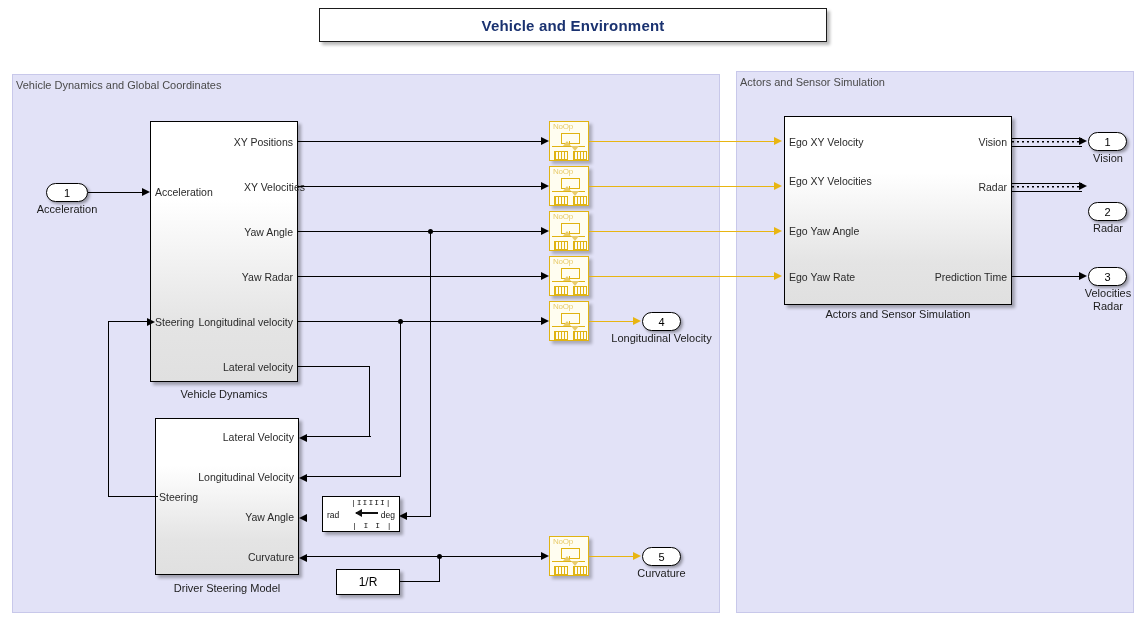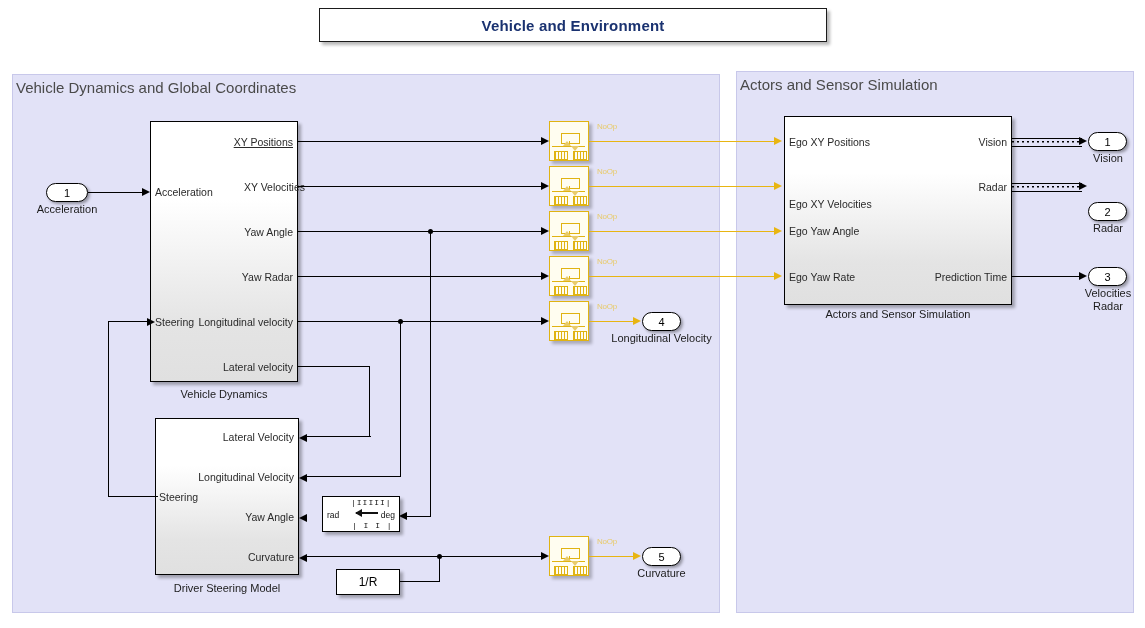--- a/index.html
+++ b/index.html
@@ -8,21 +8,21 @@
   .abs{position:absolute;}
 
   
   #title-banner{left:319px;top:8px;width:506px;height:32px;background:#ffffff;
       border:1px solid #1b1b1b;box-shadow:3px 3px 3px rgba(0,0,0,.28);
       display:flex;align-items:center;justify-content:center;}
   #title-banner .t{font-size:15px;font-weight:bold;color:#1a3270;letter-spacing:.2px;}
 
   
   .subsys{background:#e2e2f7;border:1px solid #c8c8ea;}
-  .subsys-label{position:absolute;font-size:15px;color:#4a4a4a;}
+  .subsys-label{position:absolute;font-size:11px;color:#4a4a4a;}
 
   
   .blk{background:#ffffff;border:1px solid #000000;
        box-shadow:3px 3px 3px rgba(0,0,0,.30);box-sizing:border-box;}
   .blk.grad{background:linear-gradient(to bottom,#ffffff 0%,#ffffff 30%,#e4e4e4 78%,#e0e0e0 100%);}
   .blk-name{position:absolute;font-size:11px;color:#1b1b1b;text-align:center;white-space:nowrap;}
   .port-lbl{position:absolute;font-size:10.5px;color:#2a2a2a;white-space:nowrap;}
   .port-lbl.r{text-align:right;}
 
   
@@ -45,21 +45,21 @@
        border-bottom:4.5px solid transparent;border-right:8px solid #000;}
   
   .bus{height:7px;border-top:1.4px solid #000;border-bottom:1.4px solid #000;
        background:repeating-linear-gradient(to right,#000 0 2px,transparent 2px 5px);
        background-position:0 2.3px;background-size:100% 1.5px;background-repeat:repeat-x;}
 
   
   .noop{background:#fffdf0;border:1.6px solid #e0b312;
         box-shadow:3px 3px 3px rgba(0,0,0,.25);box-sizing:border-box;position:absolute;}
   .noop .cap{position:absolute;left:3px;top:0px;font-size:8px;color:#e8cb6a;
-        letter-spacing:-.2px;line-height:10px;margin-left:44px;}
+        letter-spacing:-.2px;line-height:10px;}
   .noop .chip{position:absolute;left:11px;top:11px;width:17px;height:9px;
         border:1.4px solid #e0b312;}
   .noop .busline{position:absolute;left:2px;top:24px;width:33px;height:1.4px;background:#e0b312;}
   .noop .stem{position:absolute;left:19px;top:19px;width:1.4px;height:6px;background:#e0b312;}
   .noop .triA{position:absolute;left:13px;top:19px;width:0;height:0;
         border-left:4px solid transparent;border-right:4px solid transparent;
         border-bottom:5px solid #e8cb6a;}
   .noop .triB{position:absolute;left:21px;top:24px;width:0;height:0;
         border-left:4px solid transparent;border-right:4px solid transparent;
         border-top:5px solid #e8cb6a;}
@@ -97,21 +97,21 @@
 <div class="abs ioport" style="left:46px;top:183px;width:42px;height:19px;">1</div>
 <div class="ioport-lbl" style="left:16px;top:203px;width:102px;">Acceleration</div>
 
 <div class="abs ln h" style="left:88px;top:192px;width:56px;"></div>
 <div class="abs arw" style="left:142px;top:188px;"></div>
 
 <div class="abs blk grad" style="left:150px;top:121px;width:148px;height:261px;"></div>
 <div class="blk-name" style="left:150px;top:388px;width:148px;">Vehicle Dynamics</div>
 <div class="port-lbl" style="left:155px;top:186px;">Acceleration</div>
 <div class="port-lbl" style="left:155px;top:316px;">Steering</div>
-<div class="port-lbl r" style="left:158px;top:136px;width:135px;text-decoration:underline;">XY Positions</div>
+<div class="port-lbl r" style="left:158px;top:136px;width:135px;">XY Positions</div>
 <div class="port-lbl r" style="left:170px;top:181px;width:135px;">XY Velocities</div>
 <div class="port-lbl r" style="left:158px;top:226px;width:135px;">Yaw Angle</div>
 <div class="port-lbl r" style="left:158px;top:271px;width:135px;">Yaw Radar</div>
 <div class="port-lbl r" style="left:158px;top:316px;width:135px;">Longitudinal velocity</div>
 <div class="port-lbl r" style="left:158px;top:361px;width:135px;">Lateral velocity</div>
 
 <div class="abs blk grad" style="left:155px;top:418px;width:144px;height:157px;"></div>
 <div class="blk-name" style="left:147px;top:582px;width:160px;">Driver Steering Model</div>
 <div class="port-lbl" style="left:159px;top:491px;">Steering</div>
 <div class="port-lbl r" style="left:160px;top:431px;width:134px;">Lateral Velocity</div>
@@ -250,22 +250,22 @@
 <div class="abs arw y" style="left:633px;top:552px;"></div>
 
 <div class="abs ioport" style="left:642px;top:312px;width:39px;height:19px;">4</div>
 <div class="ioport-lbl" style="left:601px;top:332px;width:121px;">Longitudinal Velocity</div>
 
 <div class="abs ioport" style="left:642px;top:547px;width:39px;height:19px;">5</div>
 <div class="ioport-lbl" style="left:611px;top:567px;width:101px;">Curvature</div>
 
 <div class="abs blk grad" style="left:784px;top:116px;width:228px;height:189px;"></div>
 <div class="blk-name" style="left:784px;top:308px;width:228px;">Actors and Sensor Simulation</div>
-<div class="port-lbl" style="left:789px;top:136px;">Ego XY Positions</div>
-<div class="port-lbl" style="left:789px;top:198px;">Ego XY Velocities</div>
+<div class="port-lbl" style="left:789px;top:136px;">Ego XY Velocity</div>
+<div class="port-lbl" style="left:789px;top:175px;">Ego XY Velocities</div>
 <div class="port-lbl" style="left:789px;top:225px;">Ego Yaw Angle</div>
 <div class="port-lbl" style="left:789px;top:271px;">Ego Yaw Rate</div>
 <div class="port-lbl r" style="left:860px;top:136px;width:147px;">Vision</div>
 <div class="port-lbl r" style="left:860px;top:181px;width:147px;">Radar</div>
 <div class="port-lbl r" style="left:860px;top:271px;width:147px;">Prediction Time</div>
 
 <div class="abs bus" style="left:1012px;top:138px;width:70px;"></div>
 <div class="abs arw" style="left:1079px;top:137px;"></div>
 <div class="abs bus" style="left:1012px;top:183px;width:70px;"></div>
 <div class="abs arw" style="left:1079px;top:182px;"></div>

